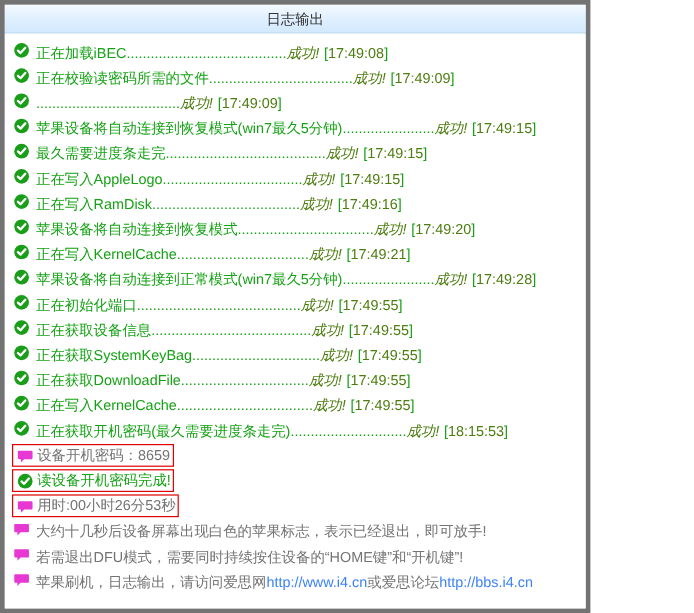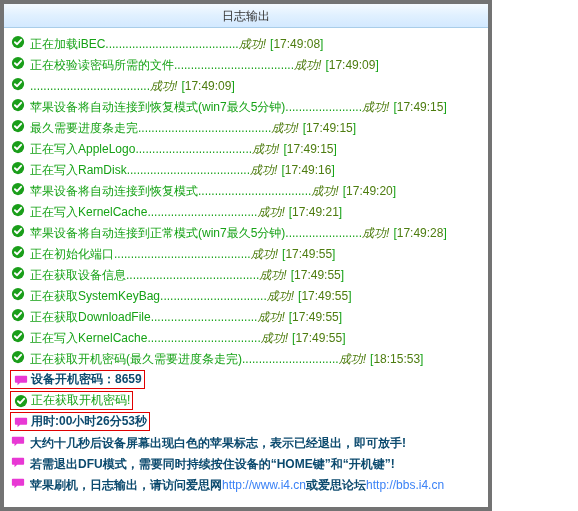--- a/index.html
+++ b/index.html
@@ -6,21 +6,21 @@
   body { font-family: "Microsoft YaHei", SimSun, Arial, sans-serif; font-size: 12px; background: #fff; }
   .panel { width: 492px; height: 511px; border: 4px solid #737373; display: flex; flex-direction: column; }
   .title-bar { height: 24px; line-height: 24px; text-align: center; background: linear-gradient(#f4faff,#e0f0ff,#d3e9ff); border-bottom: 1px solid #a9cde9; color: #333; }
   .log-area { flex: 1; overflow-y: scroll; padding: 6px 4px 6px 6px; background: #fff; }
   .row { display: flex; align-items: flex-start; height: 21px; line-height: 21px; white-space: nowrap; }
   .icon { width: 16px; height: 16px; flex: 0 0 16px; margin-right: 4px; display: inline-flex; align-items: center; justify-content: center; }
   .icon-success svg circle { fill: #1a9e1a; }
   .icon-success svg path { stroke: #fff; stroke-width: 2.2; fill: none; stroke-linecap: round; stroke-linejoin: round; }
   .icon-magenta svg { fill: #e838d4; }
   .msg-green { color: #16a216; }
-  .msg-magenta { color: #0c4a6e; font-weight: bold; }
+  .msg-magenta { color: #737373; }
   .msg-link { color: #3b82f6; }
   .dots { color: #16a216; overflow: hidden; }
   .result { color: #4d7c0f; font-style: italic; }
   .ts-bracket { color: #16a216; }
   .ts-val { color: #4d7c0f; }
   .red-box { border: 1px solid #e00000; padding: 0 2px; display: inline-flex; align-items: center; height: 19px; }
   .red-box .icon { margin-right: 2px; }
   .gap { padding-left: 2px; padding-right: 2px; }
   ::-webkit-scrollbar { width: 16px; }
   ::-webkit-scrollbar-track { background: #f0f0f0; border-left: 1px solid #d8d8d8; }
@@ -283,21 +283,21 @@
         </span>
       </div>
       <div class="row">
         <span class="red-box">
           <span class="icon icon-success">
             <svg viewBox="0 0 16 16" width="14" height="14">
               <circle cx="8" cy="8" r="7"></circle>
               <path d="M4.5 8.2 L7 10.5 L11.5 5.5"></path>
             </svg>
           </span>
-          <span class="msg-green">正在获取开机密码!</span>
+          <span class="msg-green">读设备开机密码完成!</span>
         </span>
       </div>
       <div class="row">
         <span class="red-box">
           <span class="icon icon-magenta">
             <svg viewBox="0 0 16 16" width="14" height="14">
               <path d="M2 3 h12 a1 1 0 0 1 1 1 v6 a1 1 0 0 1 -1 1 h-7 l-3 3 v-3 h-2 a1 1 0 0 1 -1 -1 v-6 a1 1 0 0 1 1 -1 z"></path>
             </svg>
           </span>
           <span class="msg-magenta">用时:00小时26分53秒</span>

